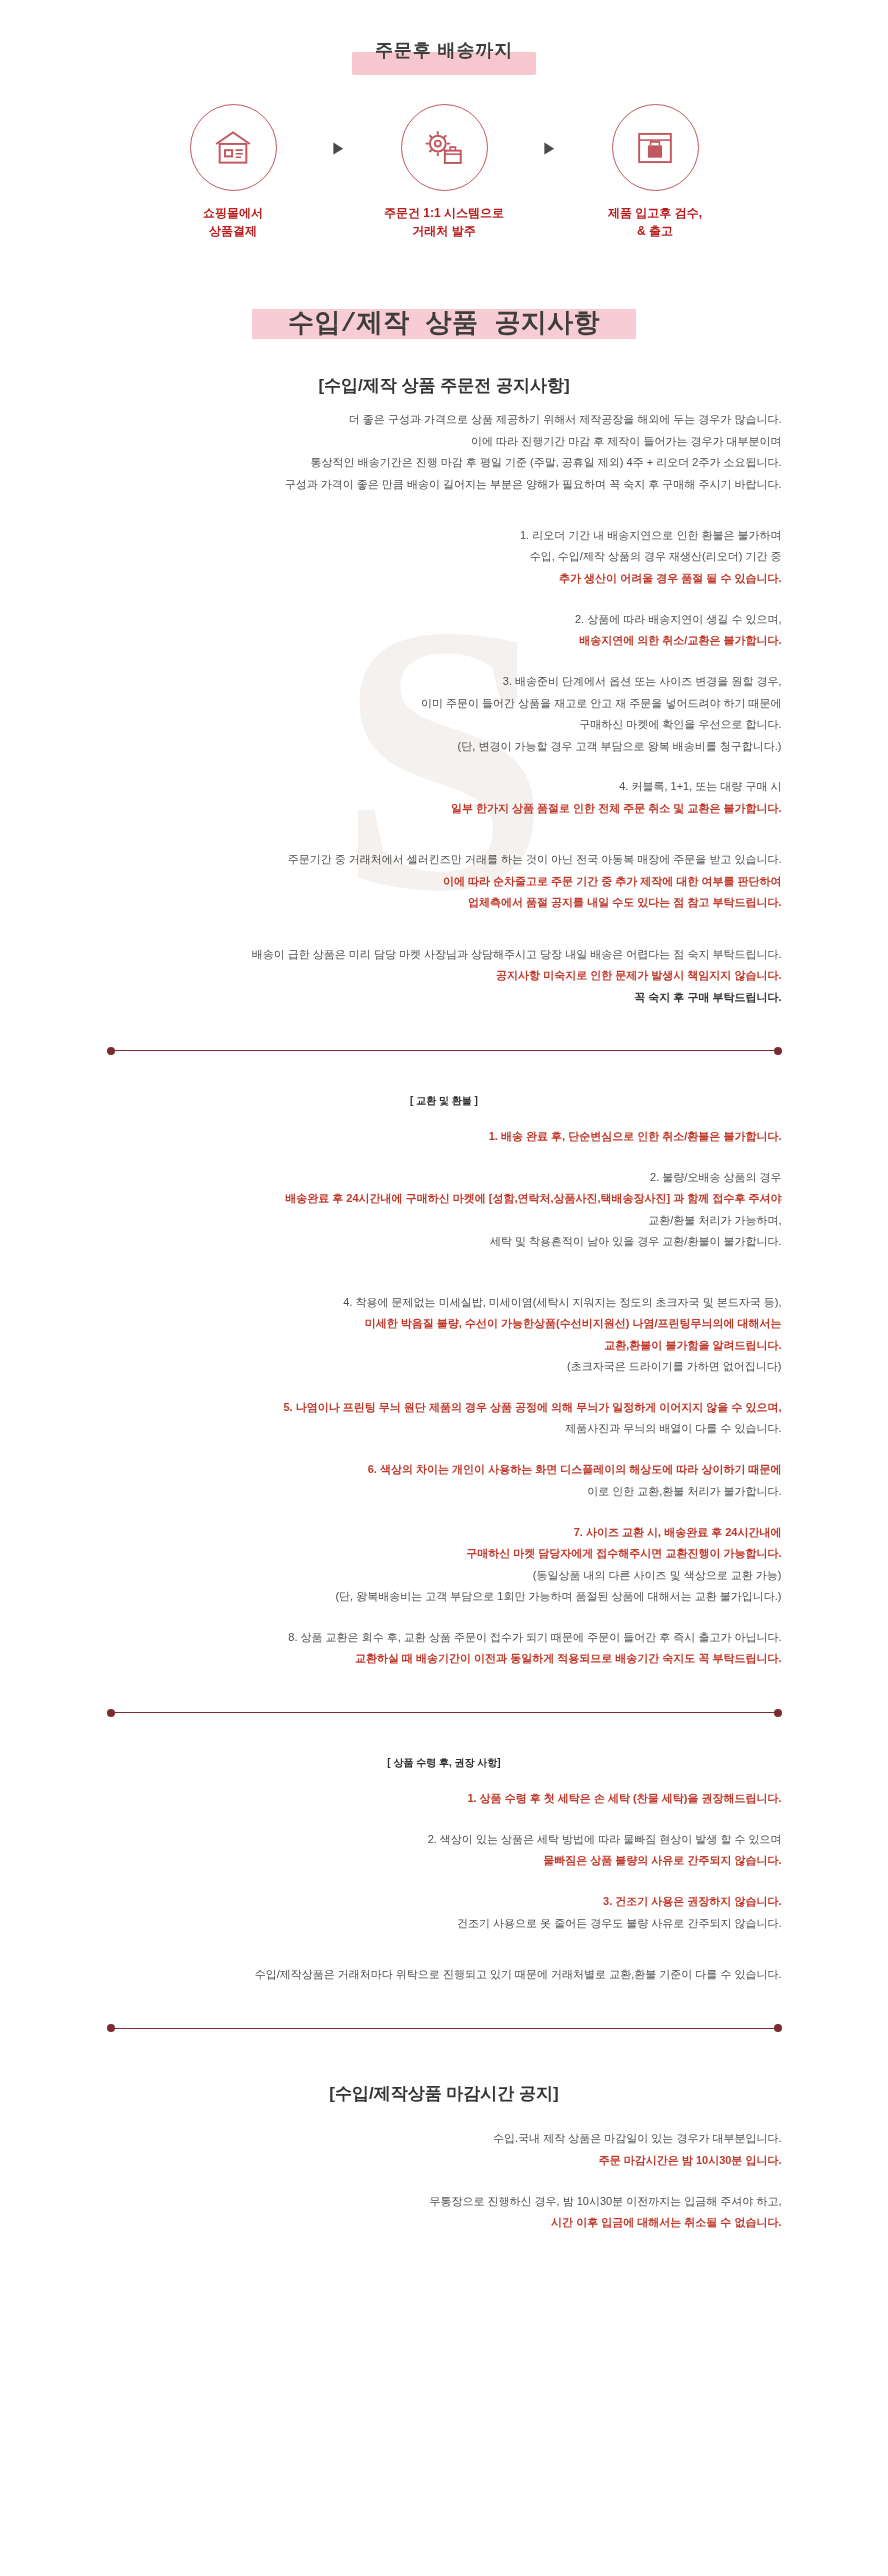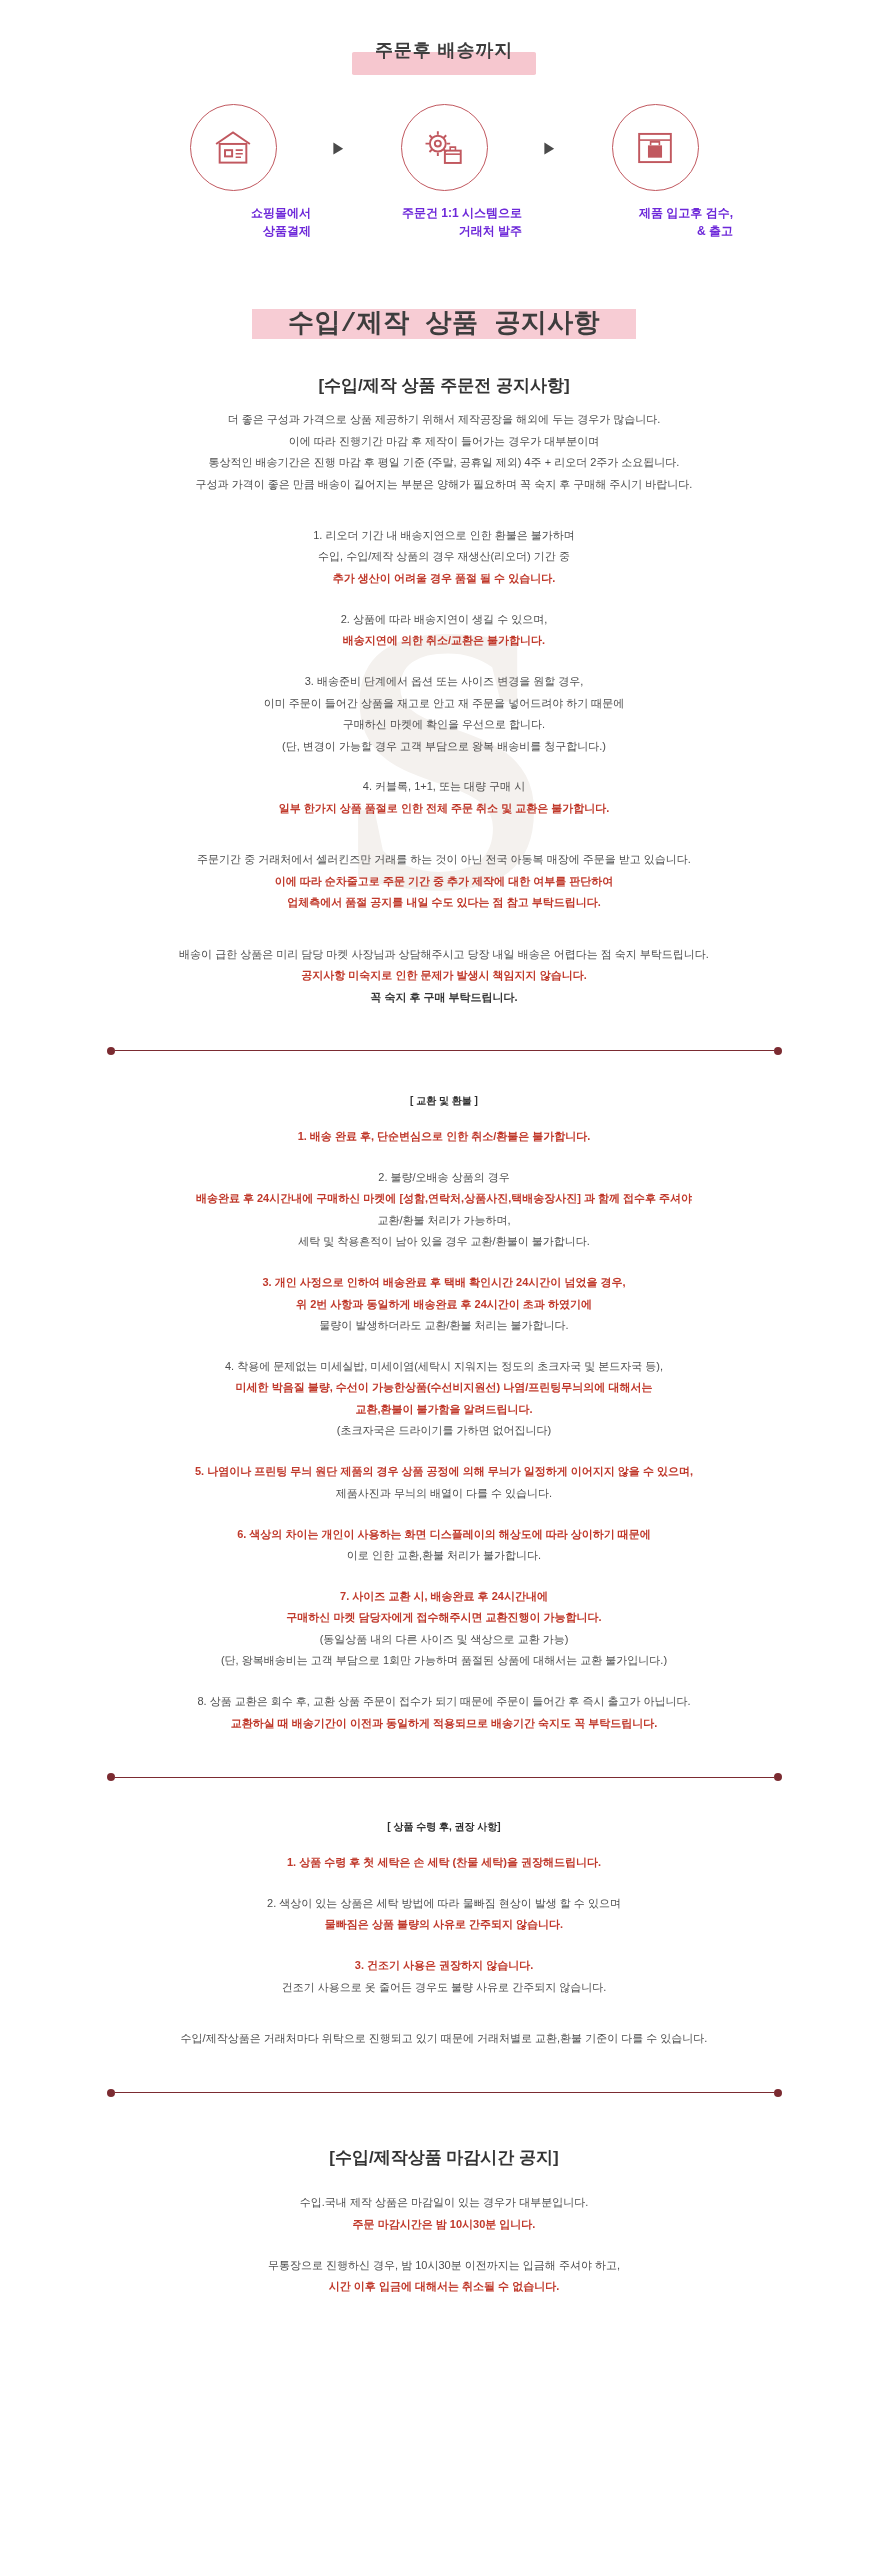--- a/index.html
+++ b/index.html
@@ -69,23 +69,22 @@
     display: flex;
     align-items: center;
     justify-content: center;
     background: #fff;
   }
   .step-circle svg { display: block; }
   .step-label {
     margin-top: 12.4px;
     font-size: 12px;
     line-height: 1.55;
-    color: #6d28d9;
-    font-weight: bold;
-    text-align: right;
+    color: #b91c1c;
+    font-weight: bold;
   }
   .step-arrow {
     width: 23px;
     margin-top: 37px;
     text-align: center;
     color: #4a4a4a;
     font-size: 15px;
     line-height: 1;
   }
 
@@ -143,20 +142,21 @@
   .blk-head {
     font-size: 17px;
     font-weight: bold;
     color: #333;
     margin-bottom: 12.4px;
   }
   .ln {
     font-size: 11px;
     line-height: 1.95;
     color: #4c4c4c;
+    text-align: right;
   }
   .ln.red { color: #c0392b; font-weight: bold; }
   .ln.dark { color: #333; font-weight: bold; }
   .gap-s { height: 10.7px; }
   .gap-m { height: 19.5px; }
   .gap-l { height: 30px; }
 
   
   .divider {
     position: relative;
@@ -317,25 +317,20 @@
       <div class="ln red">1. 배송 완료 후, 단순변심으로 인한 취소/환불은 불가합니다.</div>
     </div>
     <div class="gap-m"></div>
     <div>
       <div class="ln">2. 불량/오배송 상품의 경우</div>
       <div class="ln red">배송완료 후 24시간내에 구매하신 마켓에 [성함,연락처,상품사진,택배송장사진] 과 함께 접수후 주셔야</div>
       <div class="ln">교환/환불 처리가 가능하며,</div>
       <div class="ln">세탁 및 착용흔적이 남아 있을 경우 교환/환불이 불가합니다.</div>
     </div>
     <div class="gap-m"></div>
-    <div>
-      <div class="ln red">3. 개인 사정으로 인하여 배송완료 후 택배 확인시간 24시간이 넘었을 경우,</div>
-      <div class="ln red">위 2번 사항과 동일하게 배송완료 후 24시간이 초과 하였기에</div>
-      <div class="ln">물량이 발생하더라도 교환/환불 처리는 불가합니다.</div>
-    </div>
     <div class="gap-m"></div>
     <div>
       <div class="ln">4. 착용에 문제없는 미세실밥, 미세이염(세탁시 지워지는 정도의 초크자국 및 본드자국 등),</div>
       <div class="ln red">미세한 박음질 불량, 수선이 가능한상품(수선비지원선) 나염/프린팅무늬의에 대해서는</div>
       <div class="ln red">교환,환불이 불가함을 알려드립니다.</div>
       <div class="ln">(초크자국은 드라이기를 가하면 없어집니다)</div>
     </div>
     <div class="gap-m"></div>
     <div>
       <div class="ln red">5. 나염이나 프린팅 무늬 원단 제품의 경우 상품 공정에 의해 무늬가 일정하게 이어지지 않을 수 있으며,</div>

